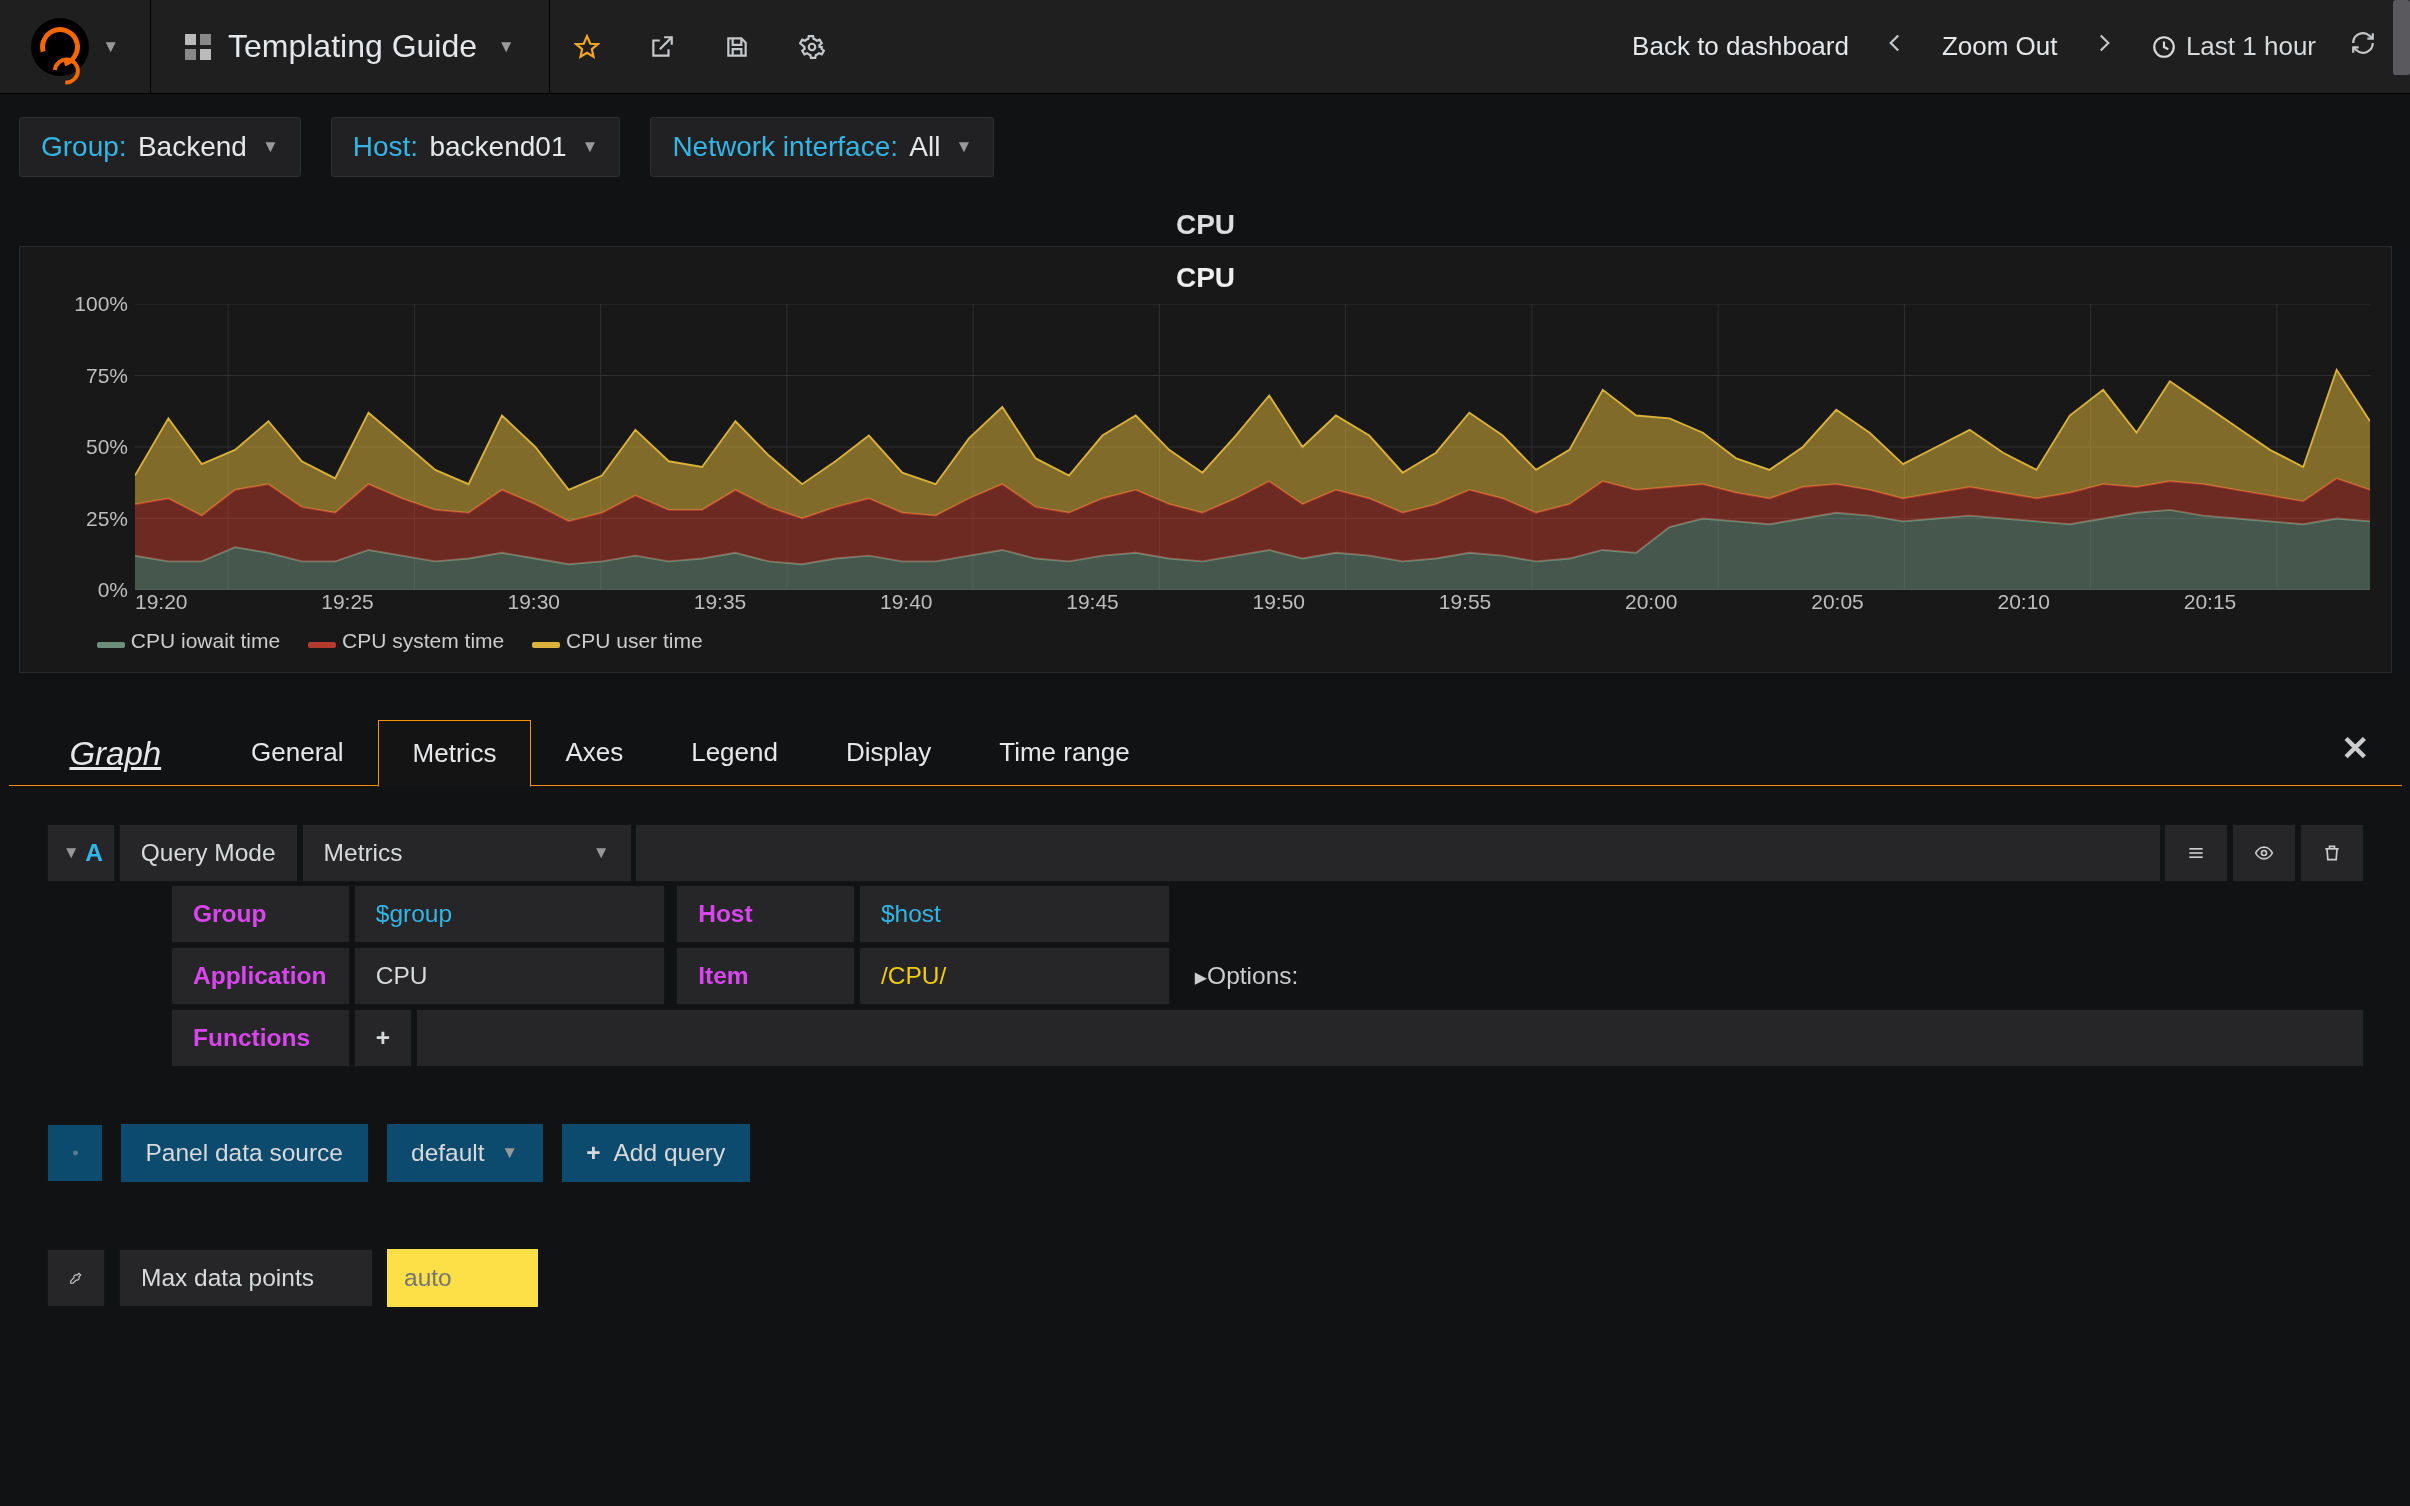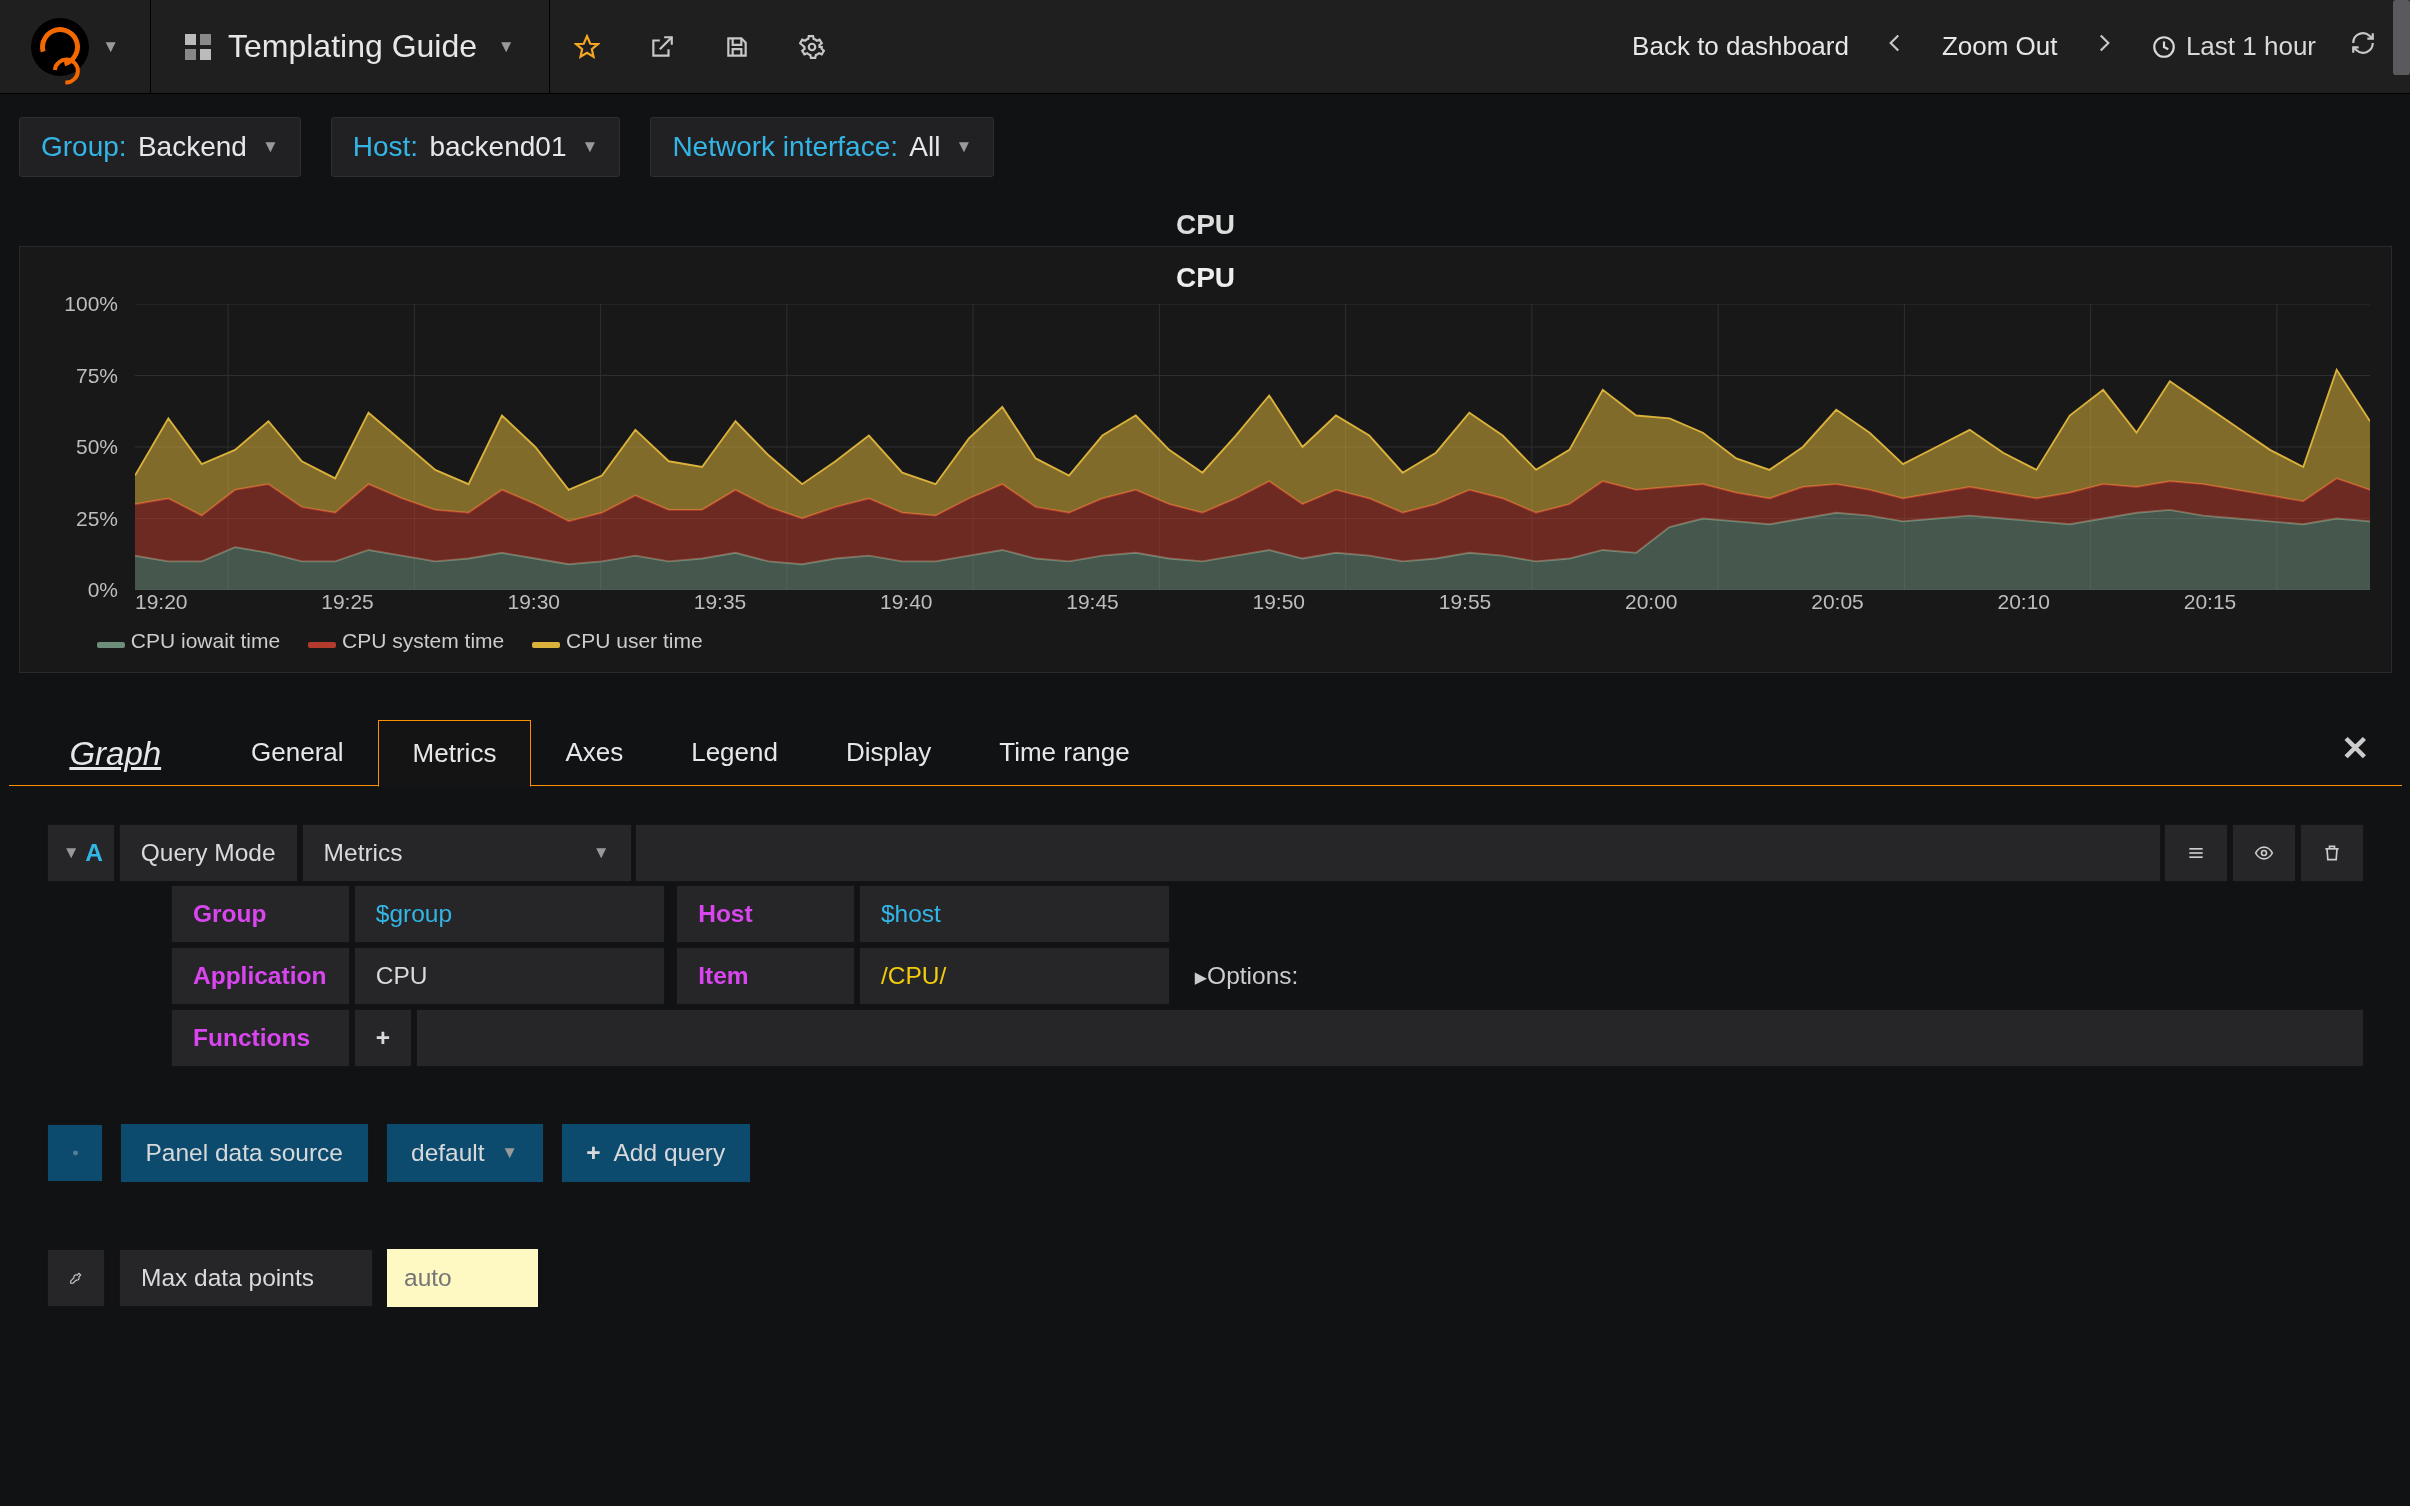--- a/index.html
+++ b/index.html
@@ -75,21 +75,21 @@
   .row-title { text-align: center; font-size: 28px; color: #ddd; padding: 9.4px 0 5.6px; font-weight: 600; }
   .panel {
     margin: 0 19px; border: 0.9px solid #2a2a2d; background: #181818;
     padding: 15px 21px 19px 21px;
   }
   .panel-title { text-align: center; font-size: 28px; font-weight: 600; color: #eee; margin-bottom: 9.4px; }
   .plot-wrap { display: flex; }
   .yaxis {
     width: 94px; position: relative; font-size: 21px; color: #bdbdbd; text-align: right;
   }
-  .yaxis span { position: absolute; right: 17px; transform: translateY(-50%); }
+  .yaxis span { position: absolute; right: 7px; transform: translateY(-50%); }
   .plot { flex: 1; position: relative; height: 286px; }
   .plot svg { position: absolute; inset: 0; width: 100%; height: 100%; }
   .grid line { stroke: #313135; stroke-width: 1; }
   .series-area { fill-opacity: 0.55; }
   .series-line { fill: none; stroke-width: 2; }
   .xaxis { display: flex; margin-left: 94px; font-size: 21px; color: #bdbdbd; }
   .xaxis span { flex: 1; text-align: left; }
   .legend { display: flex; gap: 28px; margin: 15px 0 0 56px; font-size: 21px; color: #ccc; align-items: center; }
   .swatch { width: 28px; height: 5.6px; border-radius: 1.9px; display: inline-block; }
 
@@ -126,21 +126,21 @@
   .gap-left { margin-left: 124px; }
 
   .dsrow { display: flex; gap: 17px; margin-top: 56px; align-items: center; }
   .ds-cell { background: #0c4a6e; border: 0.9px solid #141414; padding: 15px 24.5px; display: flex; align-items: center; gap: 13px; font-size: 24.5px; }
   .ds-icon { width: 56px; justify-content: center; }
 
   .maxrow { display: flex; gap: 14px; margin-top: 66px; }
   .maxrow .cell.icon-btn { width: 58px; }
   .maxrow .cell.big { width: 254px; }
   .maxrow input {
-    background: #fef9c3; border: none; outline: none;
+    background: #fde047; border: none; outline: none;
     color: #777; font-size: 24.5px; padding: 13px 17px; width: 151px;
   }
 
   .scrollbar { position: absolute; top: 0; right: 0; width: 17px; height: 75px; background: #5a5a5e; border-radius: 2.8px; }
 </style>
 </head>
 <body>
 
 <div class="scrollbar"></div>
 

